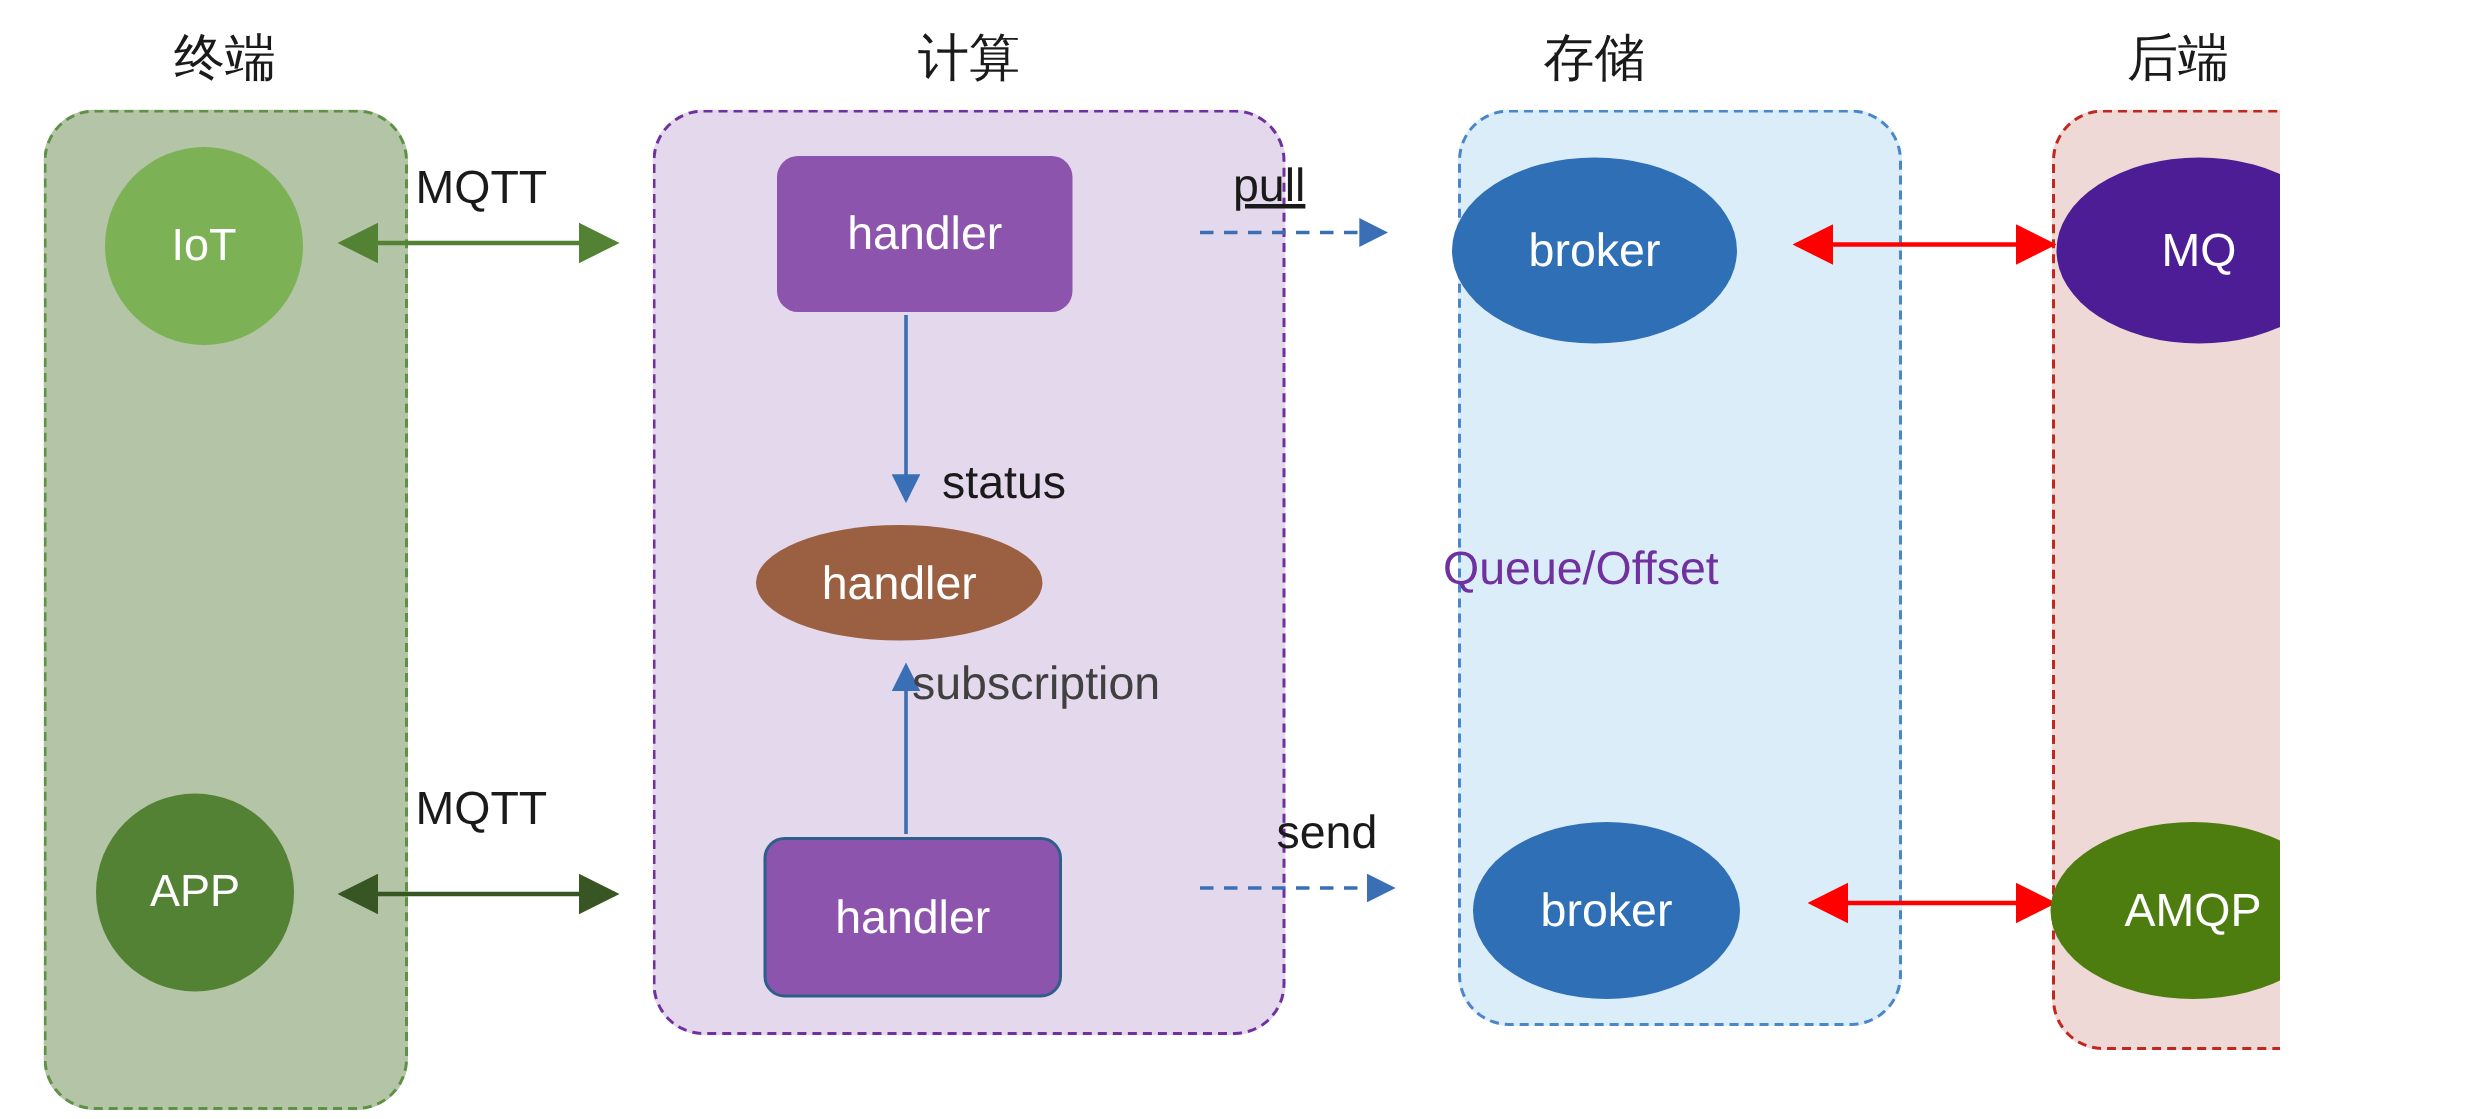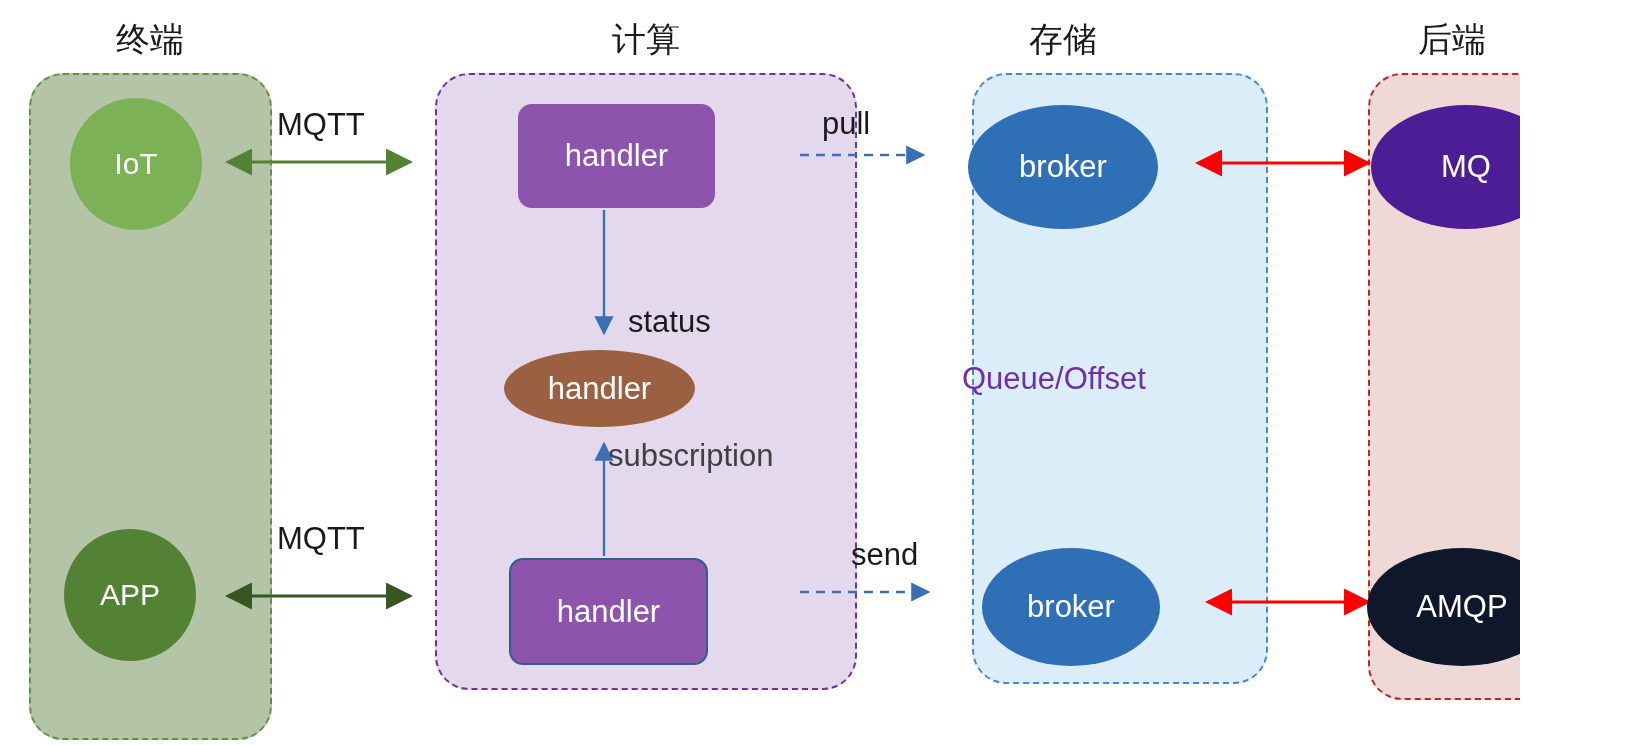--- a/index.html
+++ b/index.html
@@ -164,28 +164,28 @@
       </div>
       <div class="node-ellipse" style="left: 968px; top: 105px; width: 190px; height: 124px; background: rgb(47, 111, 181); font-size: 31px;">
         <span>broker</span>
       </div>
       <div class="node-ellipse" style="left: 982px; top: 548px; width: 178px; height: 118px; background: rgb(47, 111, 181); font-size: 31px;">
         <span>broker</span>
       </div>
       <div class="node-ellipse" style="left: 1371px; top: 105px; width: 190px; height: 124px; background: #4c1d95; font-size: 31px;">
         <span>MQ</span>
       </div>
-      <div class="node-ellipse" style="left: 1367px; top: 548px; width: 190px; height: 118px; background: #0f172a; font-size: 31px;">
+      <div class="node-ellipse" style="left: 1367px; top: 548px; width: 190px; height: 118px; background: #4d7c0f; font-size: 31px;">
         <span>AMQP</span>
       </div>
     </div>
 
   <div id="labels-layer">
       <div class="edge-label" style="left: 277px; top: 109px; color: rgb(26, 26, 26);">MQTT</div>
       <div class="edge-label" style="left: 277px; top: 523px; color: rgb(26, 26, 26);">MQTT</div>
       <div class="edge-label" style="left: 628px; top: 306px; color: rgb(26, 26, 26);">status</div>
       <div class="edge-label" style="left: 608px; top: 440px; color: #404040;">subscription</div>
-      <div class="edge-label" style="left: 822px; top: 108px; color: rgb(26, 26, 26);">pull</div>
+      <div class="edge-label" style="left: 822px; top: 108px; color: rgb(26, 26, 26); text-decoration: underline;">pull</div>
       <div class="edge-label" style="left: 818px; top: 539px; color: rgb(26, 26, 26); margin-left: 33px;">send</div>
       <div class="zone-note" style="left: 962px; top: 363px; color: rgb(112, 48, 160);">Queue/Offset</div>
     </div>
 
 </div>
 
 </body></html>

